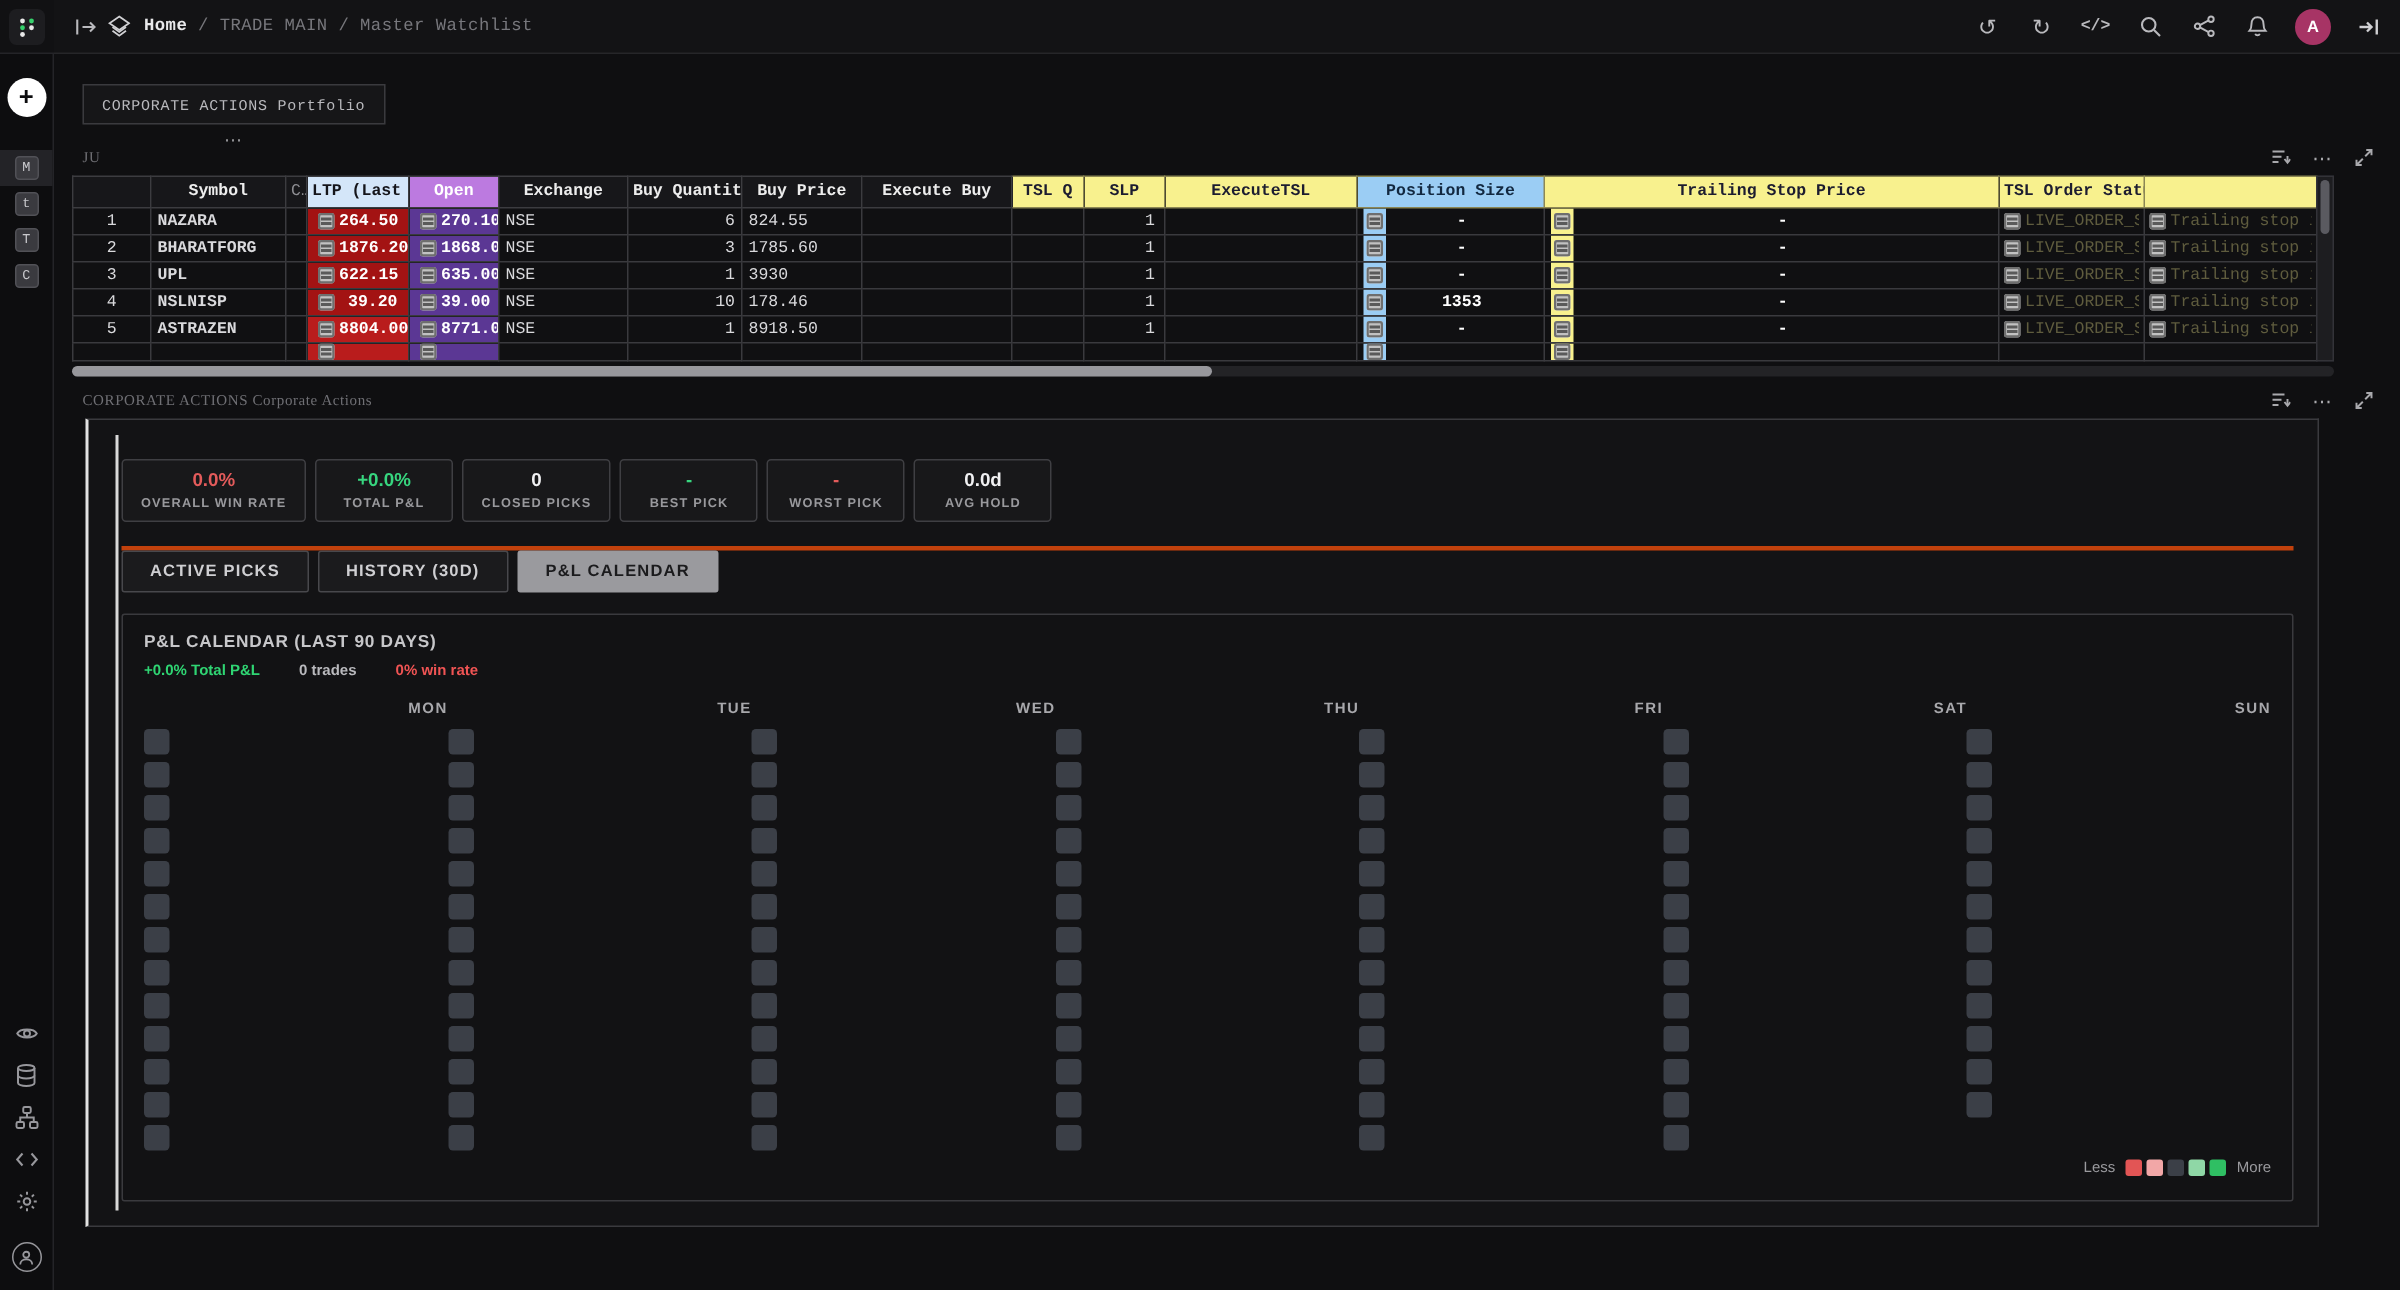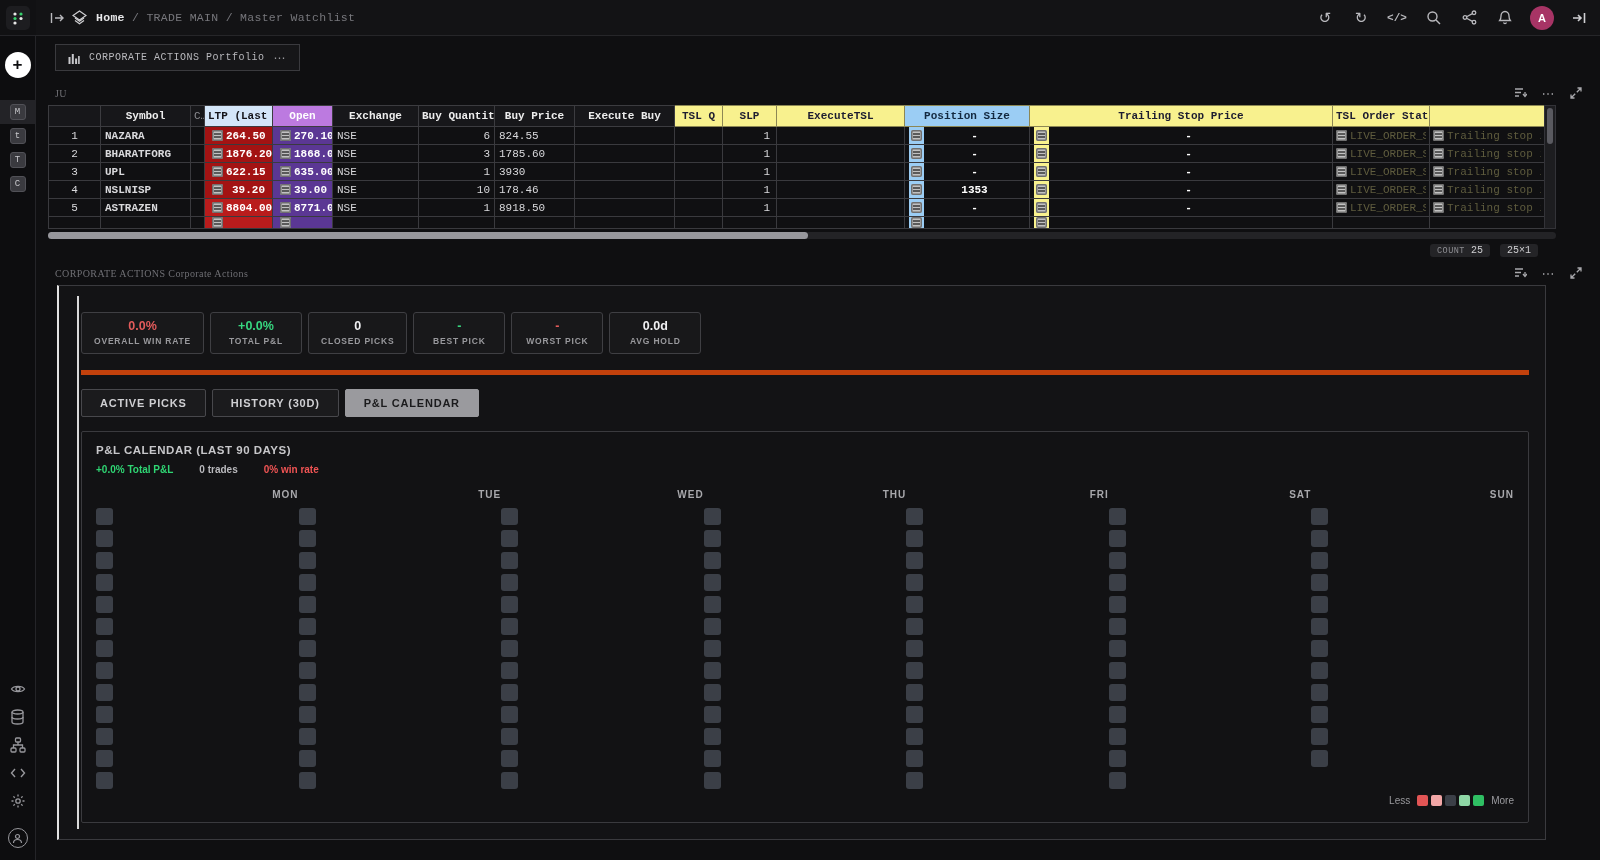--- a/index.html
+++ b/index.html
@@ -28,21 +28,21 @@
   .crumb { font-family:"Liberation Mono", monospace; font-size:11.5px; margin-left:6px; letter-spacing:0.3px; }
   .crumb .home { color:#e8e8ea; font-weight:bold; }
   .crumb .muted { color:#77777c; }
   .tb-right { margin-left:auto; display:flex; align-items:center; gap:14px; }
   .avatar { width:24px; height:24px; border-radius:50%; background:#a73465; color:#fff; font-size:11px; font-weight:bold; display:flex; align-items:center; justify-content:center; cursor:pointer; }
   .undo-glyph { font-size:15px; }
 
   .content { flex:1; background:#0f0f11; padding:8px 12px 0 12px; overflow:hidden; }
 
   
-  .chip { margin-left:7px; display:inline-flex; align-items:center; gap:9px; height:27px; padding:0 12px; background:#161618; border:1px solid #3a3a3e; border-radius:0; cursor:pointer; }
+  .chip { margin-left:7px; display:inline-flex; align-items:center; gap:9px; height:27px; padding:0 12px; background:#161618; border:1px solid #3a3a3e; border-radius:0; cursor:pointer;flex-direction:column; }
   .chip-label { font-family:"Liberation Mono", monospace; font-size:10px; color:#b9b9bd; letter-spacing:0.5px; }
   .chip-dots { color:#9a9a9e; font-size:12px; letter-spacing:1px; }
 
   
   .sec-head { display:flex; align-items:center; margin:14px 0 4px 0; }
   .sec-title { margin-left:7px; font-family:Liberation Serif, serif; font-size:10px; color:#6f6f74; letter-spacing:0.4px; }
   .sec-icons { margin-left:auto; display:flex; gap:12px; align-items:center; padding-right:4px; }
   .sec-ic { width:16px; height:16px; color:#a9a9ad; display:flex; align-items:center; justify-content:center; cursor:pointer; font-size:13px; }
 
   
@@ -91,21 +91,21 @@
   .inner-accent { position:absolute; left:18px; top:10px; bottom:10px; width:2px; background:#d9d9d9; }
   .tabstrip { display:flex; align-items:center; gap:14px; border-bottom:1px solid #3b3b3f; padding-bottom:12px; }
   .view-label { font-size:10.5px; font-weight:bold; letter-spacing:1px; color:#9a9a9e; margin-right:4px; }
   .tab-btn { height:30px; padding:0 16px; display:flex; align-items:center; gap:8px; background:#1b1b1d; border:1px solid #4a4a4e; border-radius:2px; color:#d0d0d3; font-size:11px; font-weight:bold; letter-spacing:0.8px; cursor:pointer; }
   .tab-btn.active { background:#ffffff; border-color:#ffffff; color:#19191b; }
   .stats-row { display:flex; gap:6px; margin-top:12px; }
   .stat-card { min-width:92px; padding:6px 12px 7px 12px; background:#18181a; border:1px solid #3f3f43; border-radius:3px; text-align:center; }
   .stat-val { font-size:12.5px; font-weight:bold; color:#f0f0f2; }
   .stat-val.red { color:#e35b5b; } .stat-val.green { color:#37d67f; }
   .stat-lab { margin-top:3px; font-size:8.5px; font-weight:bold; letter-spacing:0.8px; color:#99999d; }
-  .subtabs { display:flex; gap:6px; margin-top:16px; border-top:5px solid #c2410c; padding-top:14px; }
+  .subtabs { display:flex; gap:6px; margin-top:16px; border-top:3px solid #c2410c; }
   .subtab { height:28px; padding:0 18px; display:flex; align-items:center; background:#1b1b1d; border:1px solid #48484c; border-radius:2px; color:#cfcfd2; font-size:11px; font-weight:bold; letter-spacing:0.8px; cursor:pointer; }
   .subtab.active { background:#9a9a9e; border-color:#9a9a9e; color:#1b1b1d; }
 
   .cal-card { margin-top:14px; border:1px solid #3a3a3e; border-radius:2px; padding:12px 14px; height:392px; background:#121214; }
   .cal-title { font-size:11.5px; font-weight:bold; letter-spacing:0.5px; color:#c7c7ca; }
   .cal-summary { display:flex; gap:26px; margin-top:8px; font-size:10px; font-weight:bold; }
   .cal-pnl { color:#2fd573; } .cal-trades { color:#b9b9bd; } .cal-winrate { color:#f05454; }
   .cal-grid { display:grid; grid-template-columns:repeat(7,1fr); margin-top:14px; }
   .cal-col .day-lab { text-align:right; font-size:10px; font-weight:bold; letter-spacing:1px; color:#a8a8ac; height:12px; }
   .sq-stack { display:flex; flex-direction:column; gap:5px; margin-top:7px; }
@@ -628,29 +628,20 @@
             </tbody>
           </table>
         <div class="vscroll">
             <div class="vthumb"></div>
           </div>
       </div>
       <div class="hscroll">
           <div class="hthumb"></div>
         </div>
 
-      <div class="count-row">
-        <span class="badge">
-          <span class="blab">COUNT</span>
-          <span>25</span>
-        </span>
-        <span class="badge">
-          <span>25×1</span>
-        </span>
-      </div>
 
       
       <div class="sec-head" style="margin-top:8px;">
         <span class="sec-title">CORPORATE ACTIONS Corporate Actions</span>
         <div class="sec-icons">
           <span class="sec-ic">
             <svg width="13" height="12" viewBox="0 0 13 12" fill="none" stroke="#a9a9ad" stroke-width="1.3">
                 <path d="M1 2 h8 M1 5.5 h6 M1 9 h4"></path>
                 <path d="M9 7 l2 2.5 2 -2.5" fill="none"></path>
                 <path d="M11 5 v4"></path>

